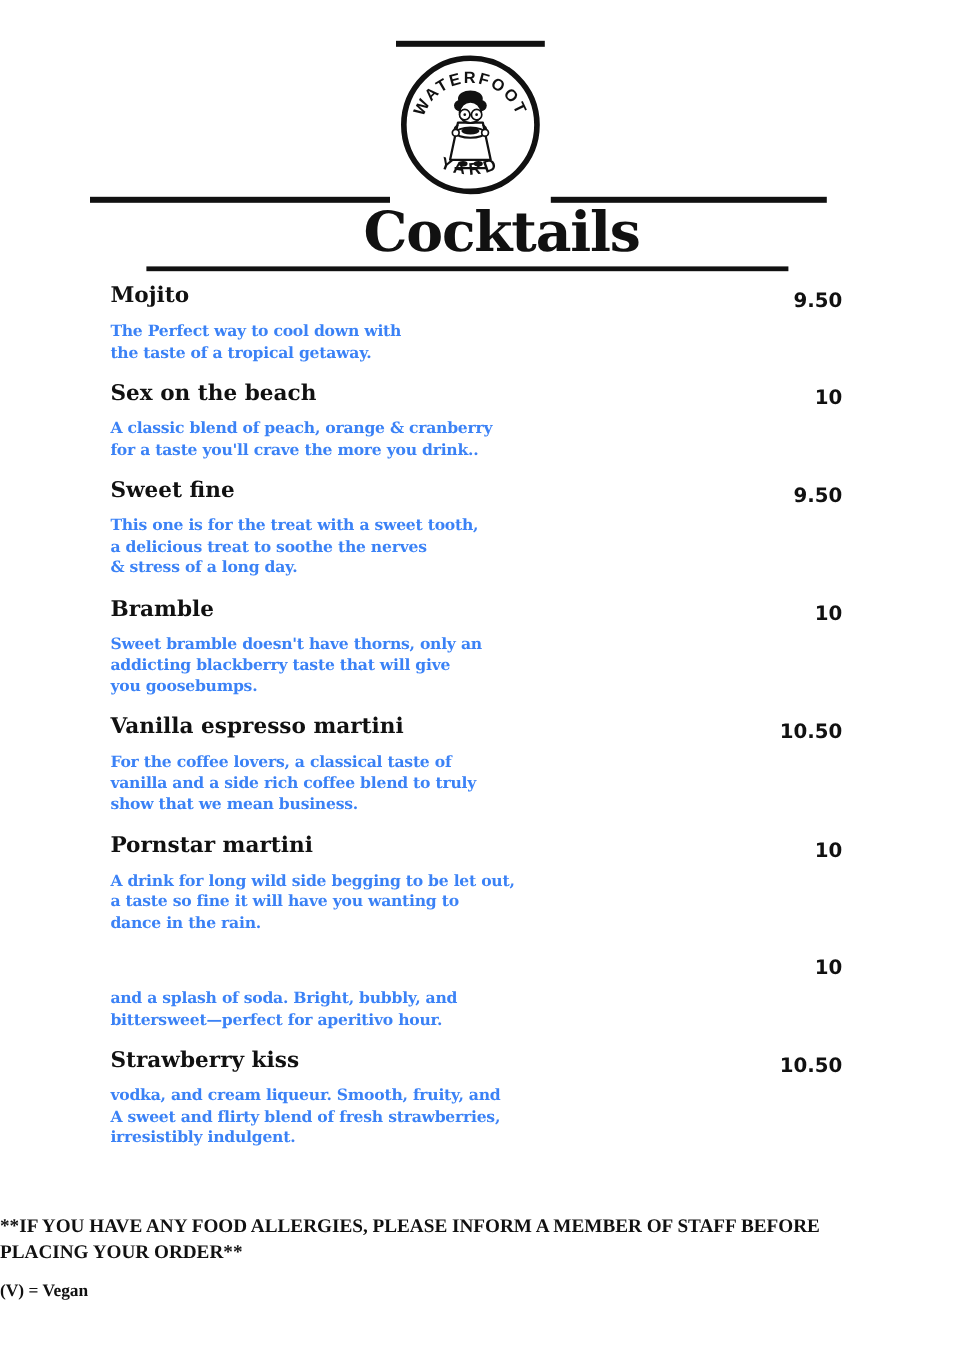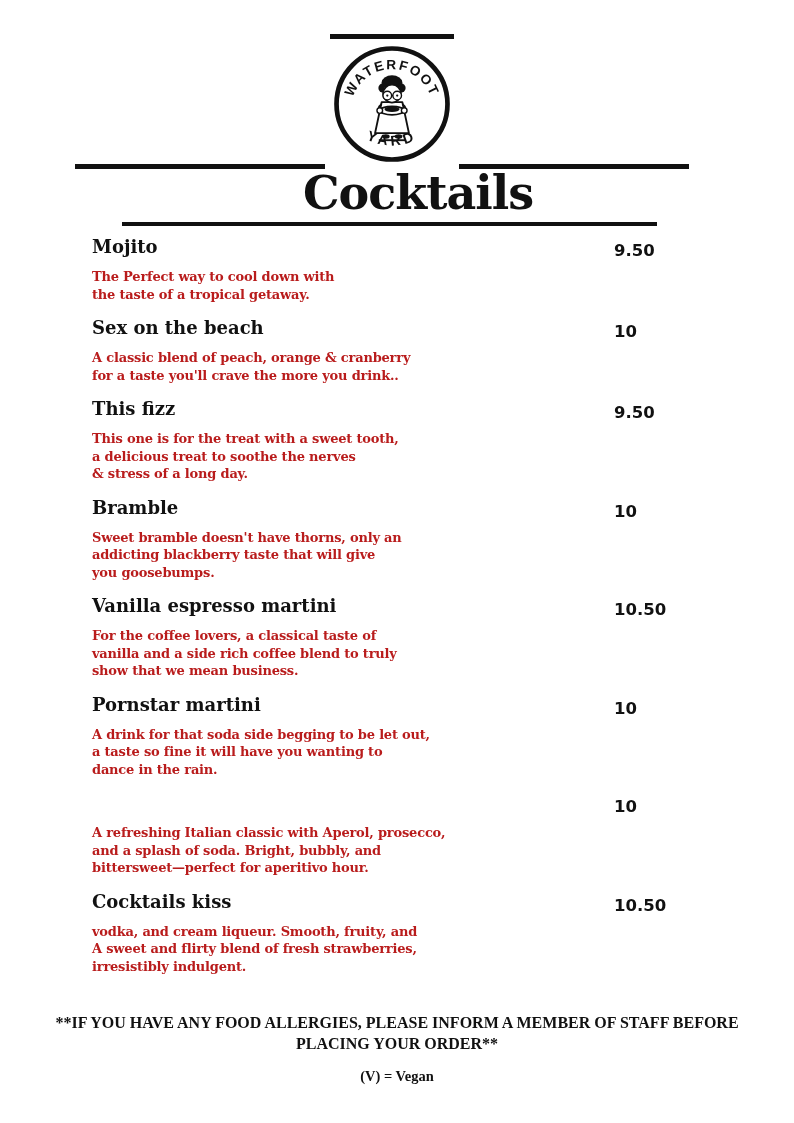--- a/index.html
+++ b/index.html
@@ -32,34 +32,33 @@
   
   .menu{
     position:absolute;top:236px;left:92px;width:610px;
   }
   .menu-item{margin-bottom:14px;}
   .item-row{display:flex;align-items:flex-start;}
   .item-name{
     flex:1;font-size:18px;font-weight:700;line-height:22px;color:#111111;
   }
   .item-price{
-    width:88px;margin-left:auto;text-align:left;
+    width:88px;margin-left:auto;text-align:right;
     font-family:"DejaVu Sans", sans-serif;
     font-size:16.5px;font-weight:700;line-height:20px;
     padding-top:5px;color:#111111;
   }
   .item-desc{margin-top:7px;}
   .item-desc-line{
     font-size:13px;font-weight:700;line-height:17.5px;
-    letter-spacing:-0.2px;color:#b91c1c;
+    letter-spacing:-0.2px;color:#3b82f6;
   }
   
   .footer{
     position:absolute;top:1012px;left:0;width:100%;
-    text-align:center;
     font-family:"Liberation Serif", serif;font-weight:700;color:#111111;
   }
   .footer-line{font-size:16px;line-height:21px;}
   .vegan-note{font-size:14.5px;line-height:20px;margin-top:12px;}
 </style>
 </head>
 <body>
 
 <div class="top-rule"></div>
 
@@ -130,21 +129,21 @@
       <div class="item-price">10</div>
     </div>
     <div class="item-desc">
         <div class="item-desc-line">A classic blend of peach, orange &amp; cranberry</div>
         <div class="item-desc-line">for a taste you'll crave the more you drink..</div>
       </div>
   </div>
 
   <div class="menu-item">
     <div class="item-row">
-      <div class="item-name">This fizz</div>
+      <div class="item-name">Sweet fine</div>
       <div class="item-price">9.50</div>
     </div>
     <div class="item-desc">
         <div class="item-desc-line">This one is for the treat with a sweet tooth,</div>
         <div class="item-desc-line">a delicious treat to soothe the nerves</div>
         <div class="item-desc-line">&amp; stress of a long day.</div>
       </div>
   </div>
 
   <div class="menu-item">
@@ -170,40 +169,39 @@
         <div class="item-desc-line">show that we mean business.</div>
       </div>
   </div>
 
   <div class="menu-item">
     <div class="item-row">
       <div class="item-name">Pornstar martini</div>
       <div class="item-price">10</div>
     </div>
     <div class="item-desc">
-        <div class="item-desc-line">A drink for that soda side begging to be let out,</div>
+        <div class="item-desc-line">A drink for long wild side begging to be let out,</div>
         <div class="item-desc-line">a taste so fine it will have you wanting to</div>
         <div class="item-desc-line">dance in the rain.</div>
       </div>
   </div>
 
   <div class="menu-item">
     <div class="item-row">
       <div class="item-price">10</div>
     </div>
     <div class="item-desc">
-        <div class="item-desc-line">A refreshing Italian classic with Aperol, prosecco,</div>
         <div class="item-desc-line">and a splash of soda. Bright, bubbly, and</div>
         <div class="item-desc-line">bittersweet—perfect for aperitivo hour.</div>
       </div>
   </div>
 
   <div class="menu-item">
     <div class="item-row">
-      <div class="item-name">Cocktails kiss</div>
+      <div class="item-name">Strawberry kiss</div>
       <div class="item-price">10.50</div>
     </div>
     <div class="item-desc">
         <div class="item-desc-line">vodka, and cream liqueur. Smooth, fruity, and</div>
         <div class="item-desc-line">A sweet and flirty blend of fresh strawberries,</div>
         <div class="item-desc-line">irresistibly indulgent.</div>
       </div>
   </div>
 </div>
 

